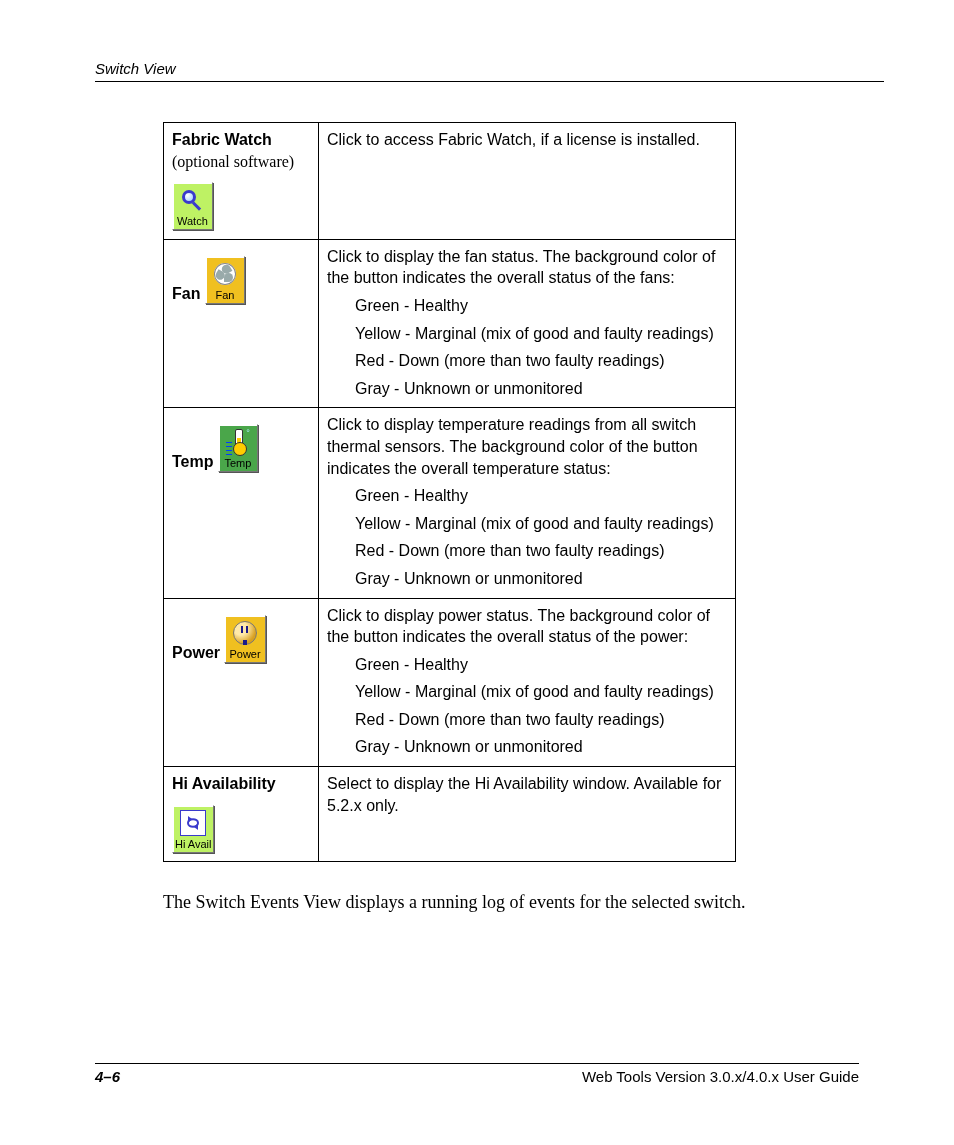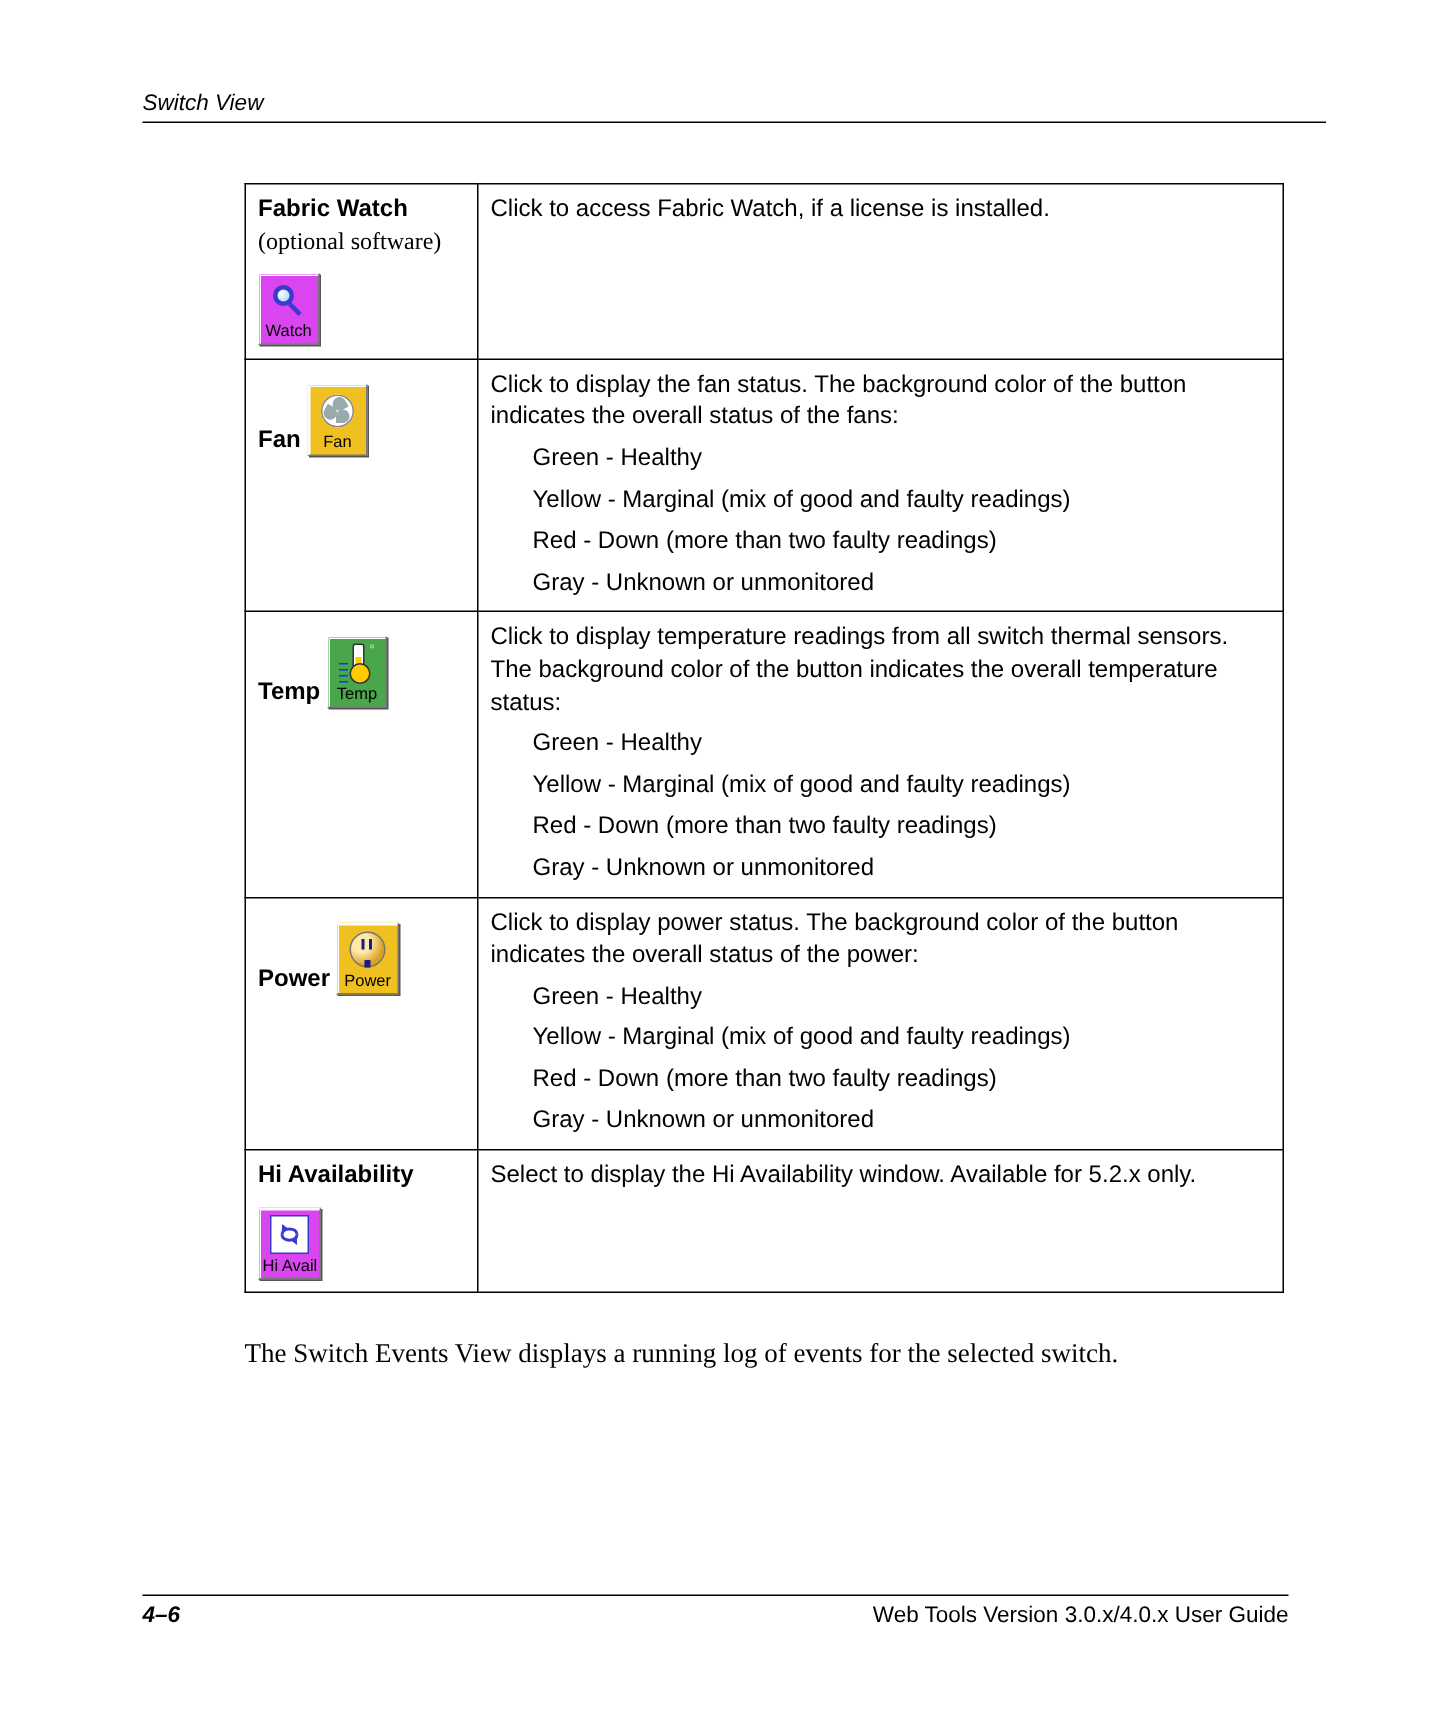--- a/index.html
+++ b/index.html
@@ -20,21 +20,21 @@
   }
   .running-header {
     font-style: italic;
     font-size: 15px;
     border-bottom: 1.5px solid #000;
     padding-bottom: 4px;
     margin-bottom: 40px;
   }
   table.feature-table {
     border-collapse: collapse;
-    width: 693px;
+    width: 573px;
     margin-left: 68px;
     margin-bottom: 30px;
   }
   table.feature-table td {
     border: 1.5px solid #000;
     vertical-align: top;
     padding: 6px 8px 8px 8px;
     font-size: 16px;
     line-height: 1.35;
   }
@@ -76,21 +76,21 @@
     display: flex;
     justify-content: center;
     align-items: center;
     height: 28px;
     margin-bottom: 2px;
   }
   .icon-label {
     display: block;
   }
   
-  .bg-gray   { background: #d946ef; }
+  .bg-gray   { background: #bef264; }
   .bg-yellow { background: #f0c020; }
   .bg-green  { background: #4aa64a; }
   
   .magnifier {
     width: 20px; height: 20px; position: relative;
   }
   .magnifier .lens {
     position:absolute; left:0; top:0; width:14px; height:14px;
     border:3px solid #3a3acc; border-radius:50%;
     background: radial-gradient(circle at 30% 30%, #fff, #9cf);

